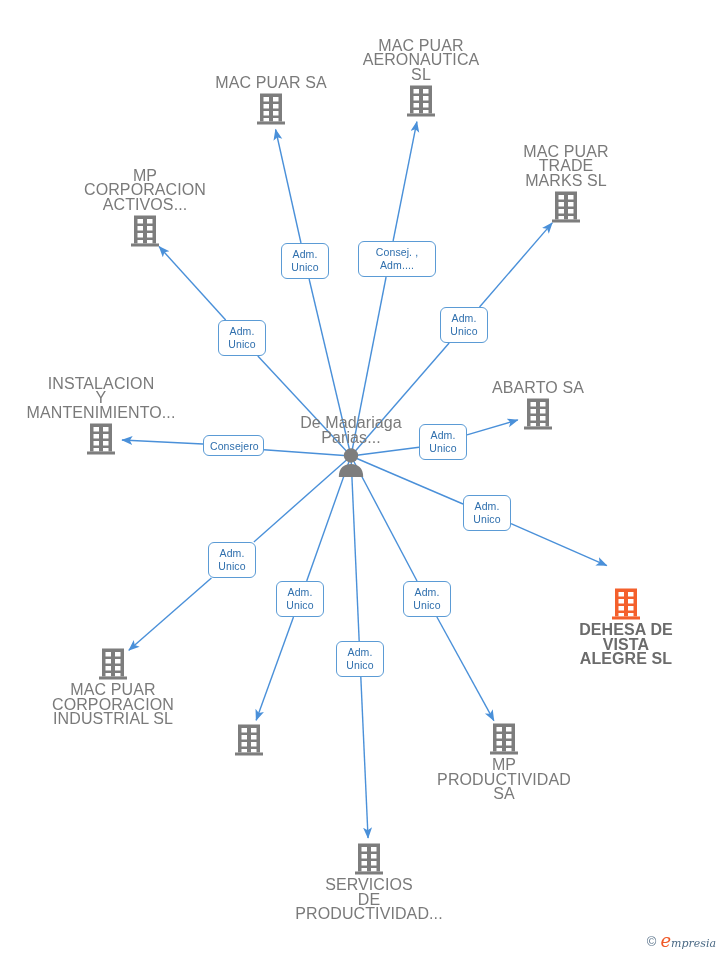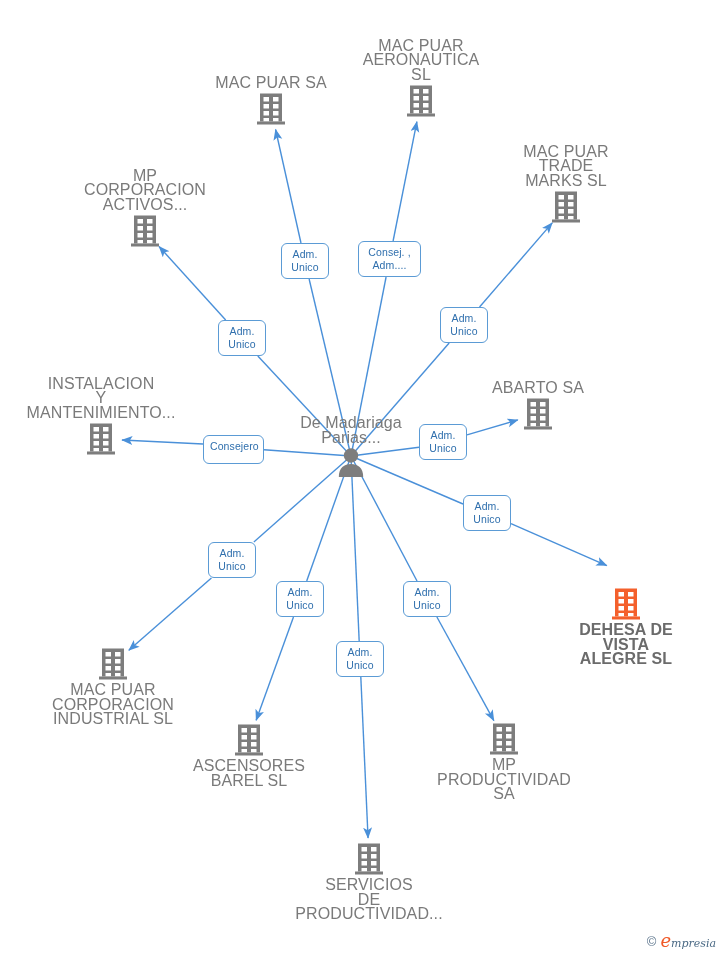--- a/index.html
+++ b/index.html
@@ -283,22 +283,20 @@
           <rect x="7.5" y="5" width="5.5" height="4.5" fill="#ffffff"></rect>
           <rect x="17" y="5" width="5.5" height="4.5" fill="#ffffff"></rect>
           <rect x="7.5" y="12" width="5.5" height="4.5" fill="#ffffff"></rect>
           <rect x="17" y="12" width="5.5" height="4.5" fill="#ffffff"></rect>
           <rect x="7.5" y="19" width="5.5" height="4.5" fill="#ffffff"></rect>
           <rect x="17" y="19" width="5.5" height="4.5" fill="#ffffff"></rect>
           <rect x="7.5" y="26" width="5.5" height="3.5" fill="#ffffff"></rect>
           <rect x="17" y="26" width="5.5" height="3.5" fill="#ffffff"></rect>
           <rect x="1" y="29.5" width="28" height="3" fill="#7d7d7d"></rect>
         </svg>
-        <span class="caption">ASCENSORES
-BAREL SL</span>
       </div>
       <div class="node label-below" style="left: 504px; top: 722px;">
         <svg class="glyph" width="30" height="34" viewBox="0 0 30 34">
           <rect x="4" y="1.5" width="22" height="28" fill="#7d7d7d"></rect>
           <rect x="7.5" y="5" width="5.5" height="4.5" fill="#ffffff"></rect>
           <rect x="17" y="5" width="5.5" height="4.5" fill="#ffffff"></rect>
           <rect x="7.5" y="12" width="5.5" height="4.5" fill="#ffffff"></rect>
           <rect x="17" y="12" width="5.5" height="4.5" fill="#ffffff"></rect>
           <rect x="7.5" y="19" width="5.5" height="4.5" fill="#ffffff"></rect>
           <rect x="17" y="19" width="5.5" height="4.5" fill="#ffffff"></rect>
@@ -324,27 +322,27 @@
         </svg>
         <span class="caption">SERVICIOS
 DE
 PRODUCTIVIDAD...</span>
       </div>
     </div>
 
   <div id="label-layer">
       <div class="edge-label" style="left: 281px; top: 243px; width: 48px; height: 36px;">Adm.
 Unico</div>
-      <div class="edge-label" style="left: 358px; top: 241px; width: 63px; height: 36px;">Consej. ,
+      <div class="edge-label" style="left: 358px; top: 241px; width: 78px; height: 36px;">Consej. ,
 Adm....</div>
       <div class="edge-label" style="left: 440px; top: 307px; width: 48px; height: 36px;">Adm.
 Unico</div>
       <div class="edge-label" style="left: 218px; top: 320px; width: 48px; height: 36px;">Adm.
 Unico</div>
-      <div class="edge-label" style="left: 203px; top: 435px; width: 61px; height: 29px;">Consejero</div>
+      <div class="edge-label" style="left: 203px; top: 435px; width: 61px; height: 21px;">Consejero</div>
       <div class="edge-label" style="left: 419px; top: 424px; width: 48px; height: 36px;">Adm.
 Unico</div>
       <div class="edge-label" style="left: 463px; top: 495px; width: 48px; height: 36px;">Adm.
 Unico</div>
       <div class="edge-label" style="left: 208px; top: 542px; width: 48px; height: 36px;">Adm.
 Unico</div>
       <div class="edge-label" style="left: 276px; top: 581px; width: 48px; height: 36px;">Adm.
 Unico</div>
       <div class="edge-label" style="left: 336px; top: 641px; width: 48px; height: 36px;">Adm.
 Unico</div>

